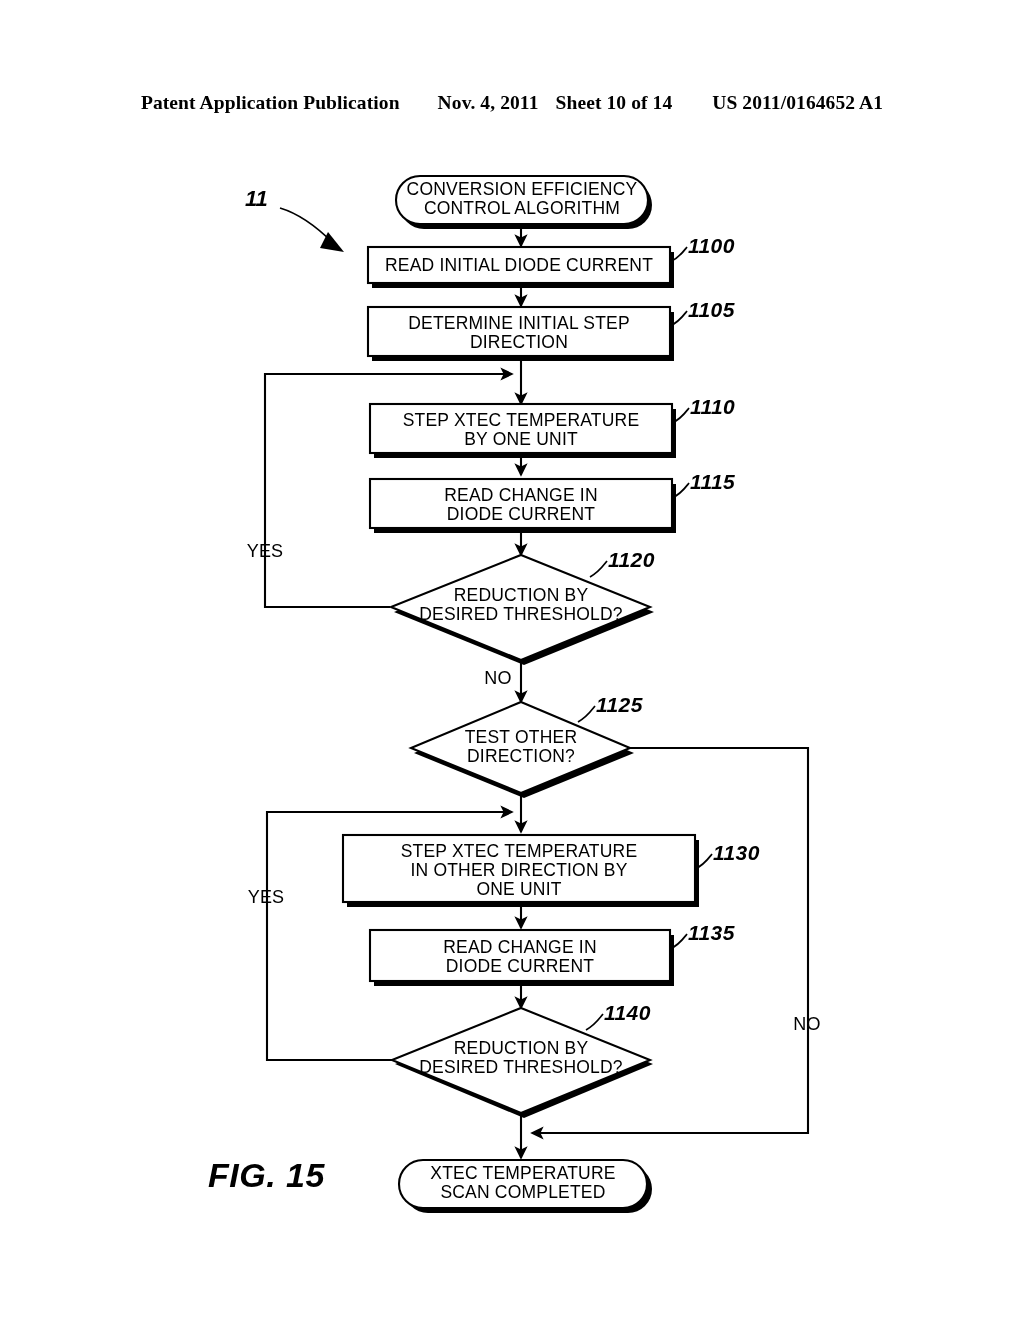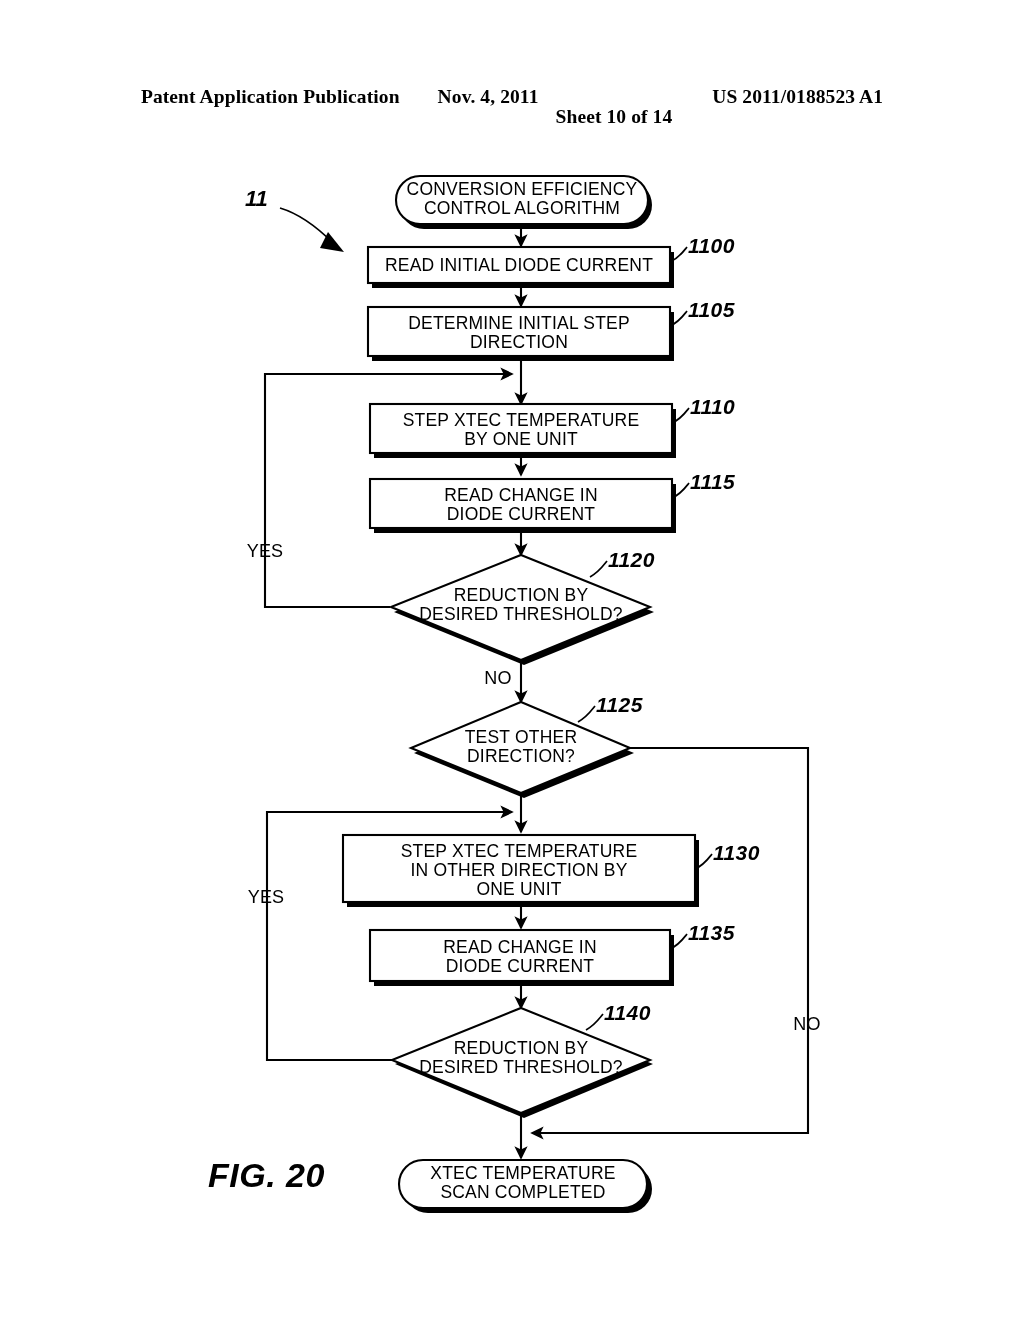--- a/index.html
+++ b/index.html
@@ -24,21 +24,21 @@
   }
   
   .pub-header {
     position: absolute;
     top: 86px;
     left: 0;
     width: 1024px;
     height: 28px;
     display: flex;
     flex-direction: row;
-    align-items: flex-start;
+    align-items: flex-end;
     justify-content: center;
     font-family: "Liberation Serif", serif;
     font-weight: bold;
     font-size: 19.5px;
     letter-spacing: 0.1px;
     white-space: nowrap;
   }
   .pub-header .h-pub     { margin-right: 38px; }
   .pub-header .h-date    { margin-right: 17px; }
   .pub-header .h-sheet   { margin-right: 40px; margin-top: 20px; }
@@ -113,21 +113,21 @@
 </style>
 </head>
 <body>
 
 <div id="page">
 
   <div class="pub-header">
     <span class="h-pub">Patent Application Publication</span>
     <span class="h-date">Nov. 4, 2011</span>
     <span class="h-sheet">Sheet 10 of 14</span>
-    <span class="h-number">US 2011/0188523 A1</span>
+    <span class="h-number">US 2011/0164652 A1</span>
   </div>
 
   <svg id="flow" viewBox="0 0 1024 1320">
     <defs>
       <marker id="arrow" viewBox="0 0 12 12" refX="9.5" refY="6" markerWidth="7" markerHeight="7" orient="auto-start-reverse">
         <path d="M 0 0.6 L 11 6 L 0 11.4 L 2.6 6 Z" fill="#000"></path>
       </marker>
     </defs>
 
     <g>
@@ -261,15 +261,15 @@
     </g>
 
     <g>
       <rect class="shadow" x="404" y="1165" width="248" height="48" rx="24" ry="24"></rect>
       <rect class="shape" x="399" y="1160" width="248" height="48" rx="24" ry="24"></rect>
       <text class="node-text" x="523" y="1179">XTEC TEMPERATURE</text>
       <text class="node-text" x="523" y="1198">SCAN COMPLETED</text>
     </g>
   </svg>
 
-  <div class="fig-label">FIG. 20</div>
+  <div class="fig-label">FIG. 15</div>
 
 </div>
 
 </body></html>

